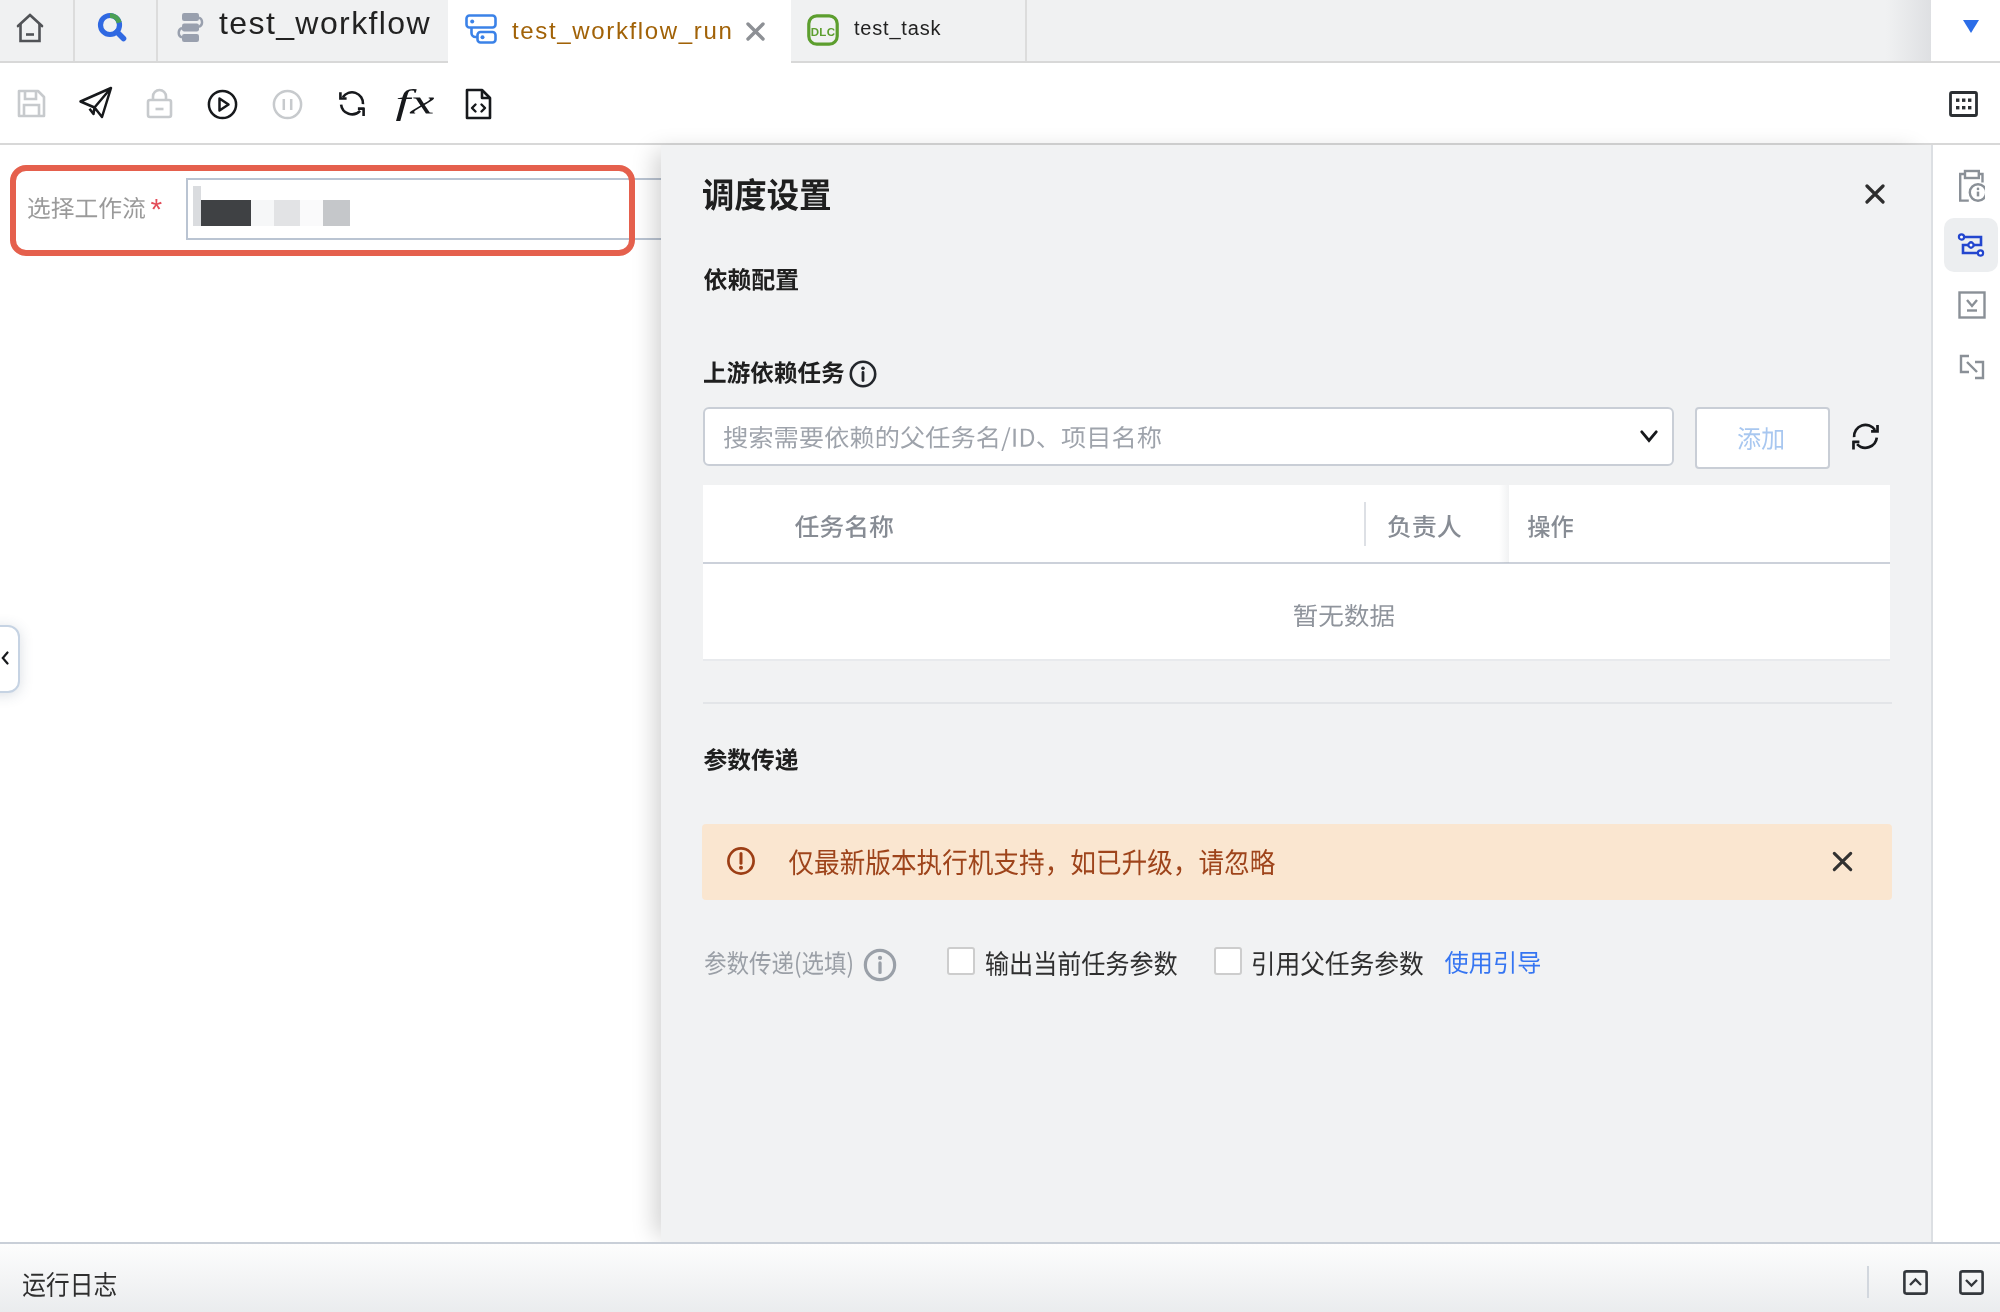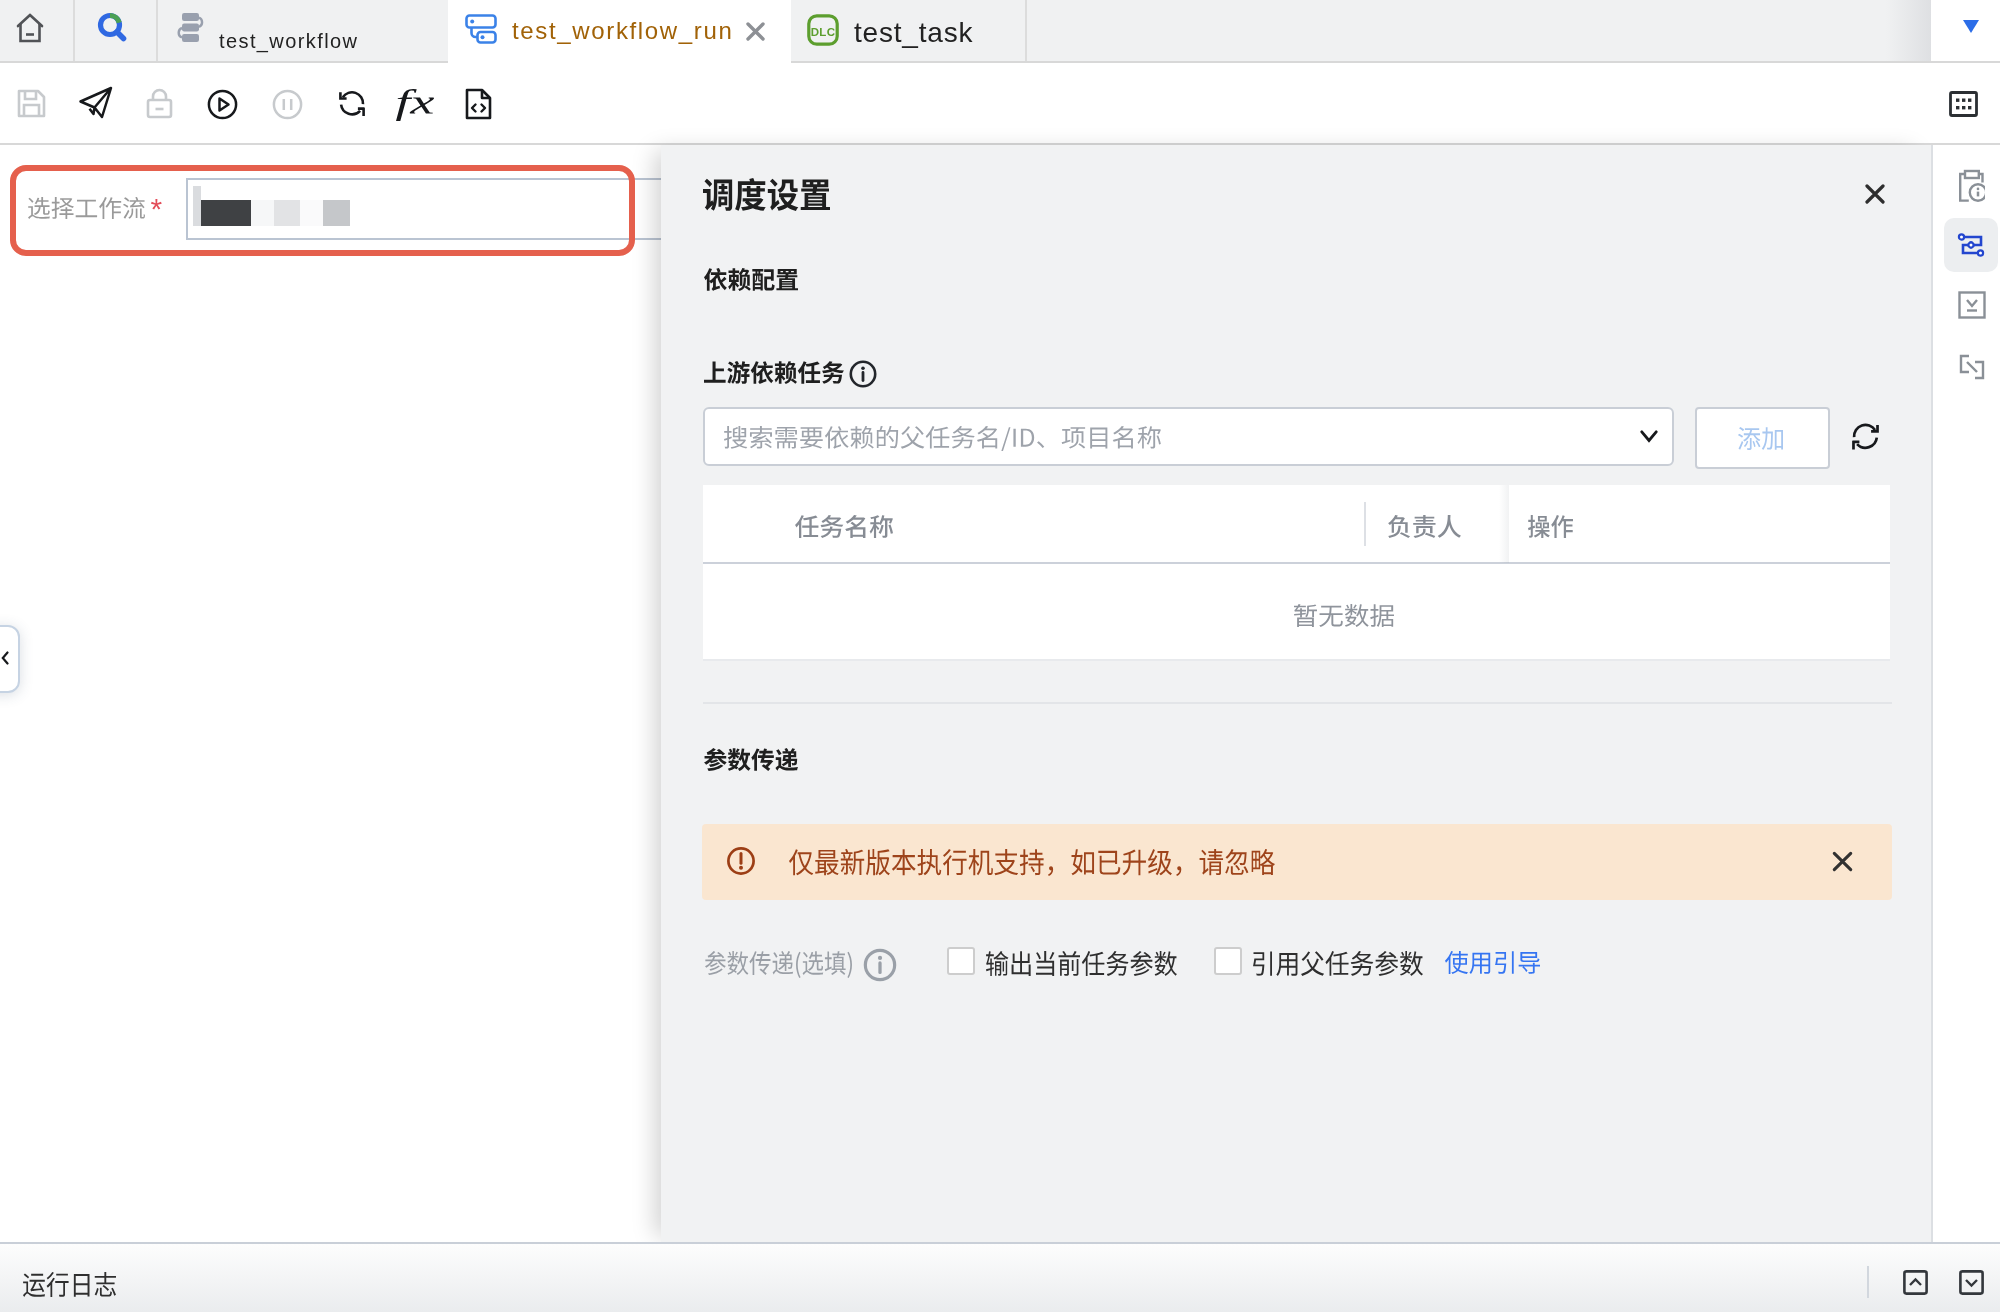--- a/index.html
+++ b/index.html
@@ -23,41 +23,41 @@
   </svg>
 <svg class="abs" style="left:174px;top:12px" width="32" height="30" viewBox="0 0 32 30">
 <g fill="#99a0ae" stroke="none">
 <rect x="8" y="1" width="17" height="8" rx="2.2"></rect>
 <rect x="8" y="11.5" width="17" height="8" rx="2.2"></rect>
 <rect x="8" y="22" width="17" height="8" rx="2.2"></rect>
     </g>
 <path d="M25 5.5 A5.2 5.2 0 0 1 25 15" fill="none" stroke="#99a0ae" stroke-width="2.4"></path>
 <path d="M8 15.8 A5.2 5.2 0 0 0 8 25.5" fill="none" stroke="#99a0ae" stroke-width="2.4"></path>
 </svg>
-<div class="abs" style="left:219px;top:30px;font-size:20px;color:#222;letter-spacing:1.4px">test_workflow</div>
+<div class="abs" style="left:219px;top:5px;font-size:32px;color:#222;letter-spacing:1.4px">test_workflow</div>
 <div class="abs" style="left:448px;top:0;width:343px;height:65px;background:#fff"></div>
 <svg class="abs" style="left:465px;top:14px" width="32" height="30" viewBox="0 0 32 30">
 <g fill="none" stroke="#3b82e8" stroke-width="2.6">
 <rect x="1.5" y="1.5" width="29" height="12" rx="3"></rect>
 <rect x="12.5" y="18" width="18" height="10.5" rx="3"></rect>
 <path d="M6.5 13.5 V19 A4 4 0 0 0 10.5 23 H12.5"></path>
     </g>
 <circle cx="7.2" cy="7.5" r="2" fill="#3b82e8"></circle>
 <circle cx="17.5" cy="23.2" r="2" fill="#3b82e8"></circle>
 </svg>
 <div class="abs" style="left:512px;top:17px;font-size:24px;color:#a16207;letter-spacing:1.65px">test_workflow_run</div>
 <svg class="abs" style="left:745px;top:21px" width="21" height="21" viewBox="0 0 21 21">
 <path d="M3 3 L18 18 M18 3 L3 18" stroke="#8d9095" stroke-width="3.4" stroke-linecap="round"></path>
   </svg>
 <div class="abs" style="left:791px;top:0;width:234px;height:61px;border-right:2px solid #dcdcdc"></div>
 <svg class="abs" style="left:807px;top:14px" width="32" height="32" viewBox="0 0 32 32">
 <rect x="1.8" y="1.8" width="28.4" height="28.4" rx="8" fill="none" stroke="#5c9e2e" stroke-width="3.2"></rect>
 <text x="16" y="21.5" font-family="Liberation Sans,sans-serif" font-size="11.5" font-weight="bold" fill="#5c9e2e" text-anchor="middle" letter-spacing="0.3">DLC</text>
 </svg>
-<div class="abs" style="left:854px;top:17px;font-size:28px;color:#222;letter-spacing:0.8px">test_task</div>
+<div class="abs" style="left:854px;top:17px;font-size:20px;color:#222;letter-spacing:0.8px">test_task</div>
 <div class="abs" style="left:1886px;top:0;width:45px;height:61px;background:linear-gradient(to right,rgba(240,241,242,0),rgba(210,212,216,0.6))"></div>
 <div class="abs" style="left:1931px;top:0;width:69px;height:61px;background:#fff"></div>
 <div class="abs" style="left:1963px;top:20px;width:0;height:0;border-left:8.5px solid transparent;border-right:8.5px solid transparent;border-top:13px solid #2b6de8"></div>
 <div class="abs" style="left:0;top:63px;width:2000px;height:80px;background:#fff;border-bottom:2px solid #d8d8d8"></div>
 <svg class="abs" style="left:17px;top:89px" width="29" height="29" viewBox="0 0 29 29">
 <path d="M2 2 H21 L27 8 V27 H2 Z" fill="none" stroke="#c7cacd" stroke-width="2.6" stroke-linejoin="round"></path>
 <path d="M8 2 V10 H19 V2" fill="none" stroke="#c7cacd" stroke-width="2.6"></path>
 <path d="M7 27 V16 H22 V27" fill="none" stroke="#c7cacd" stroke-width="2.6"></path>
   </svg>
 <svg class="abs" style="left:78px;top:86px" width="36" height="34" viewBox="0 0 36 34">

